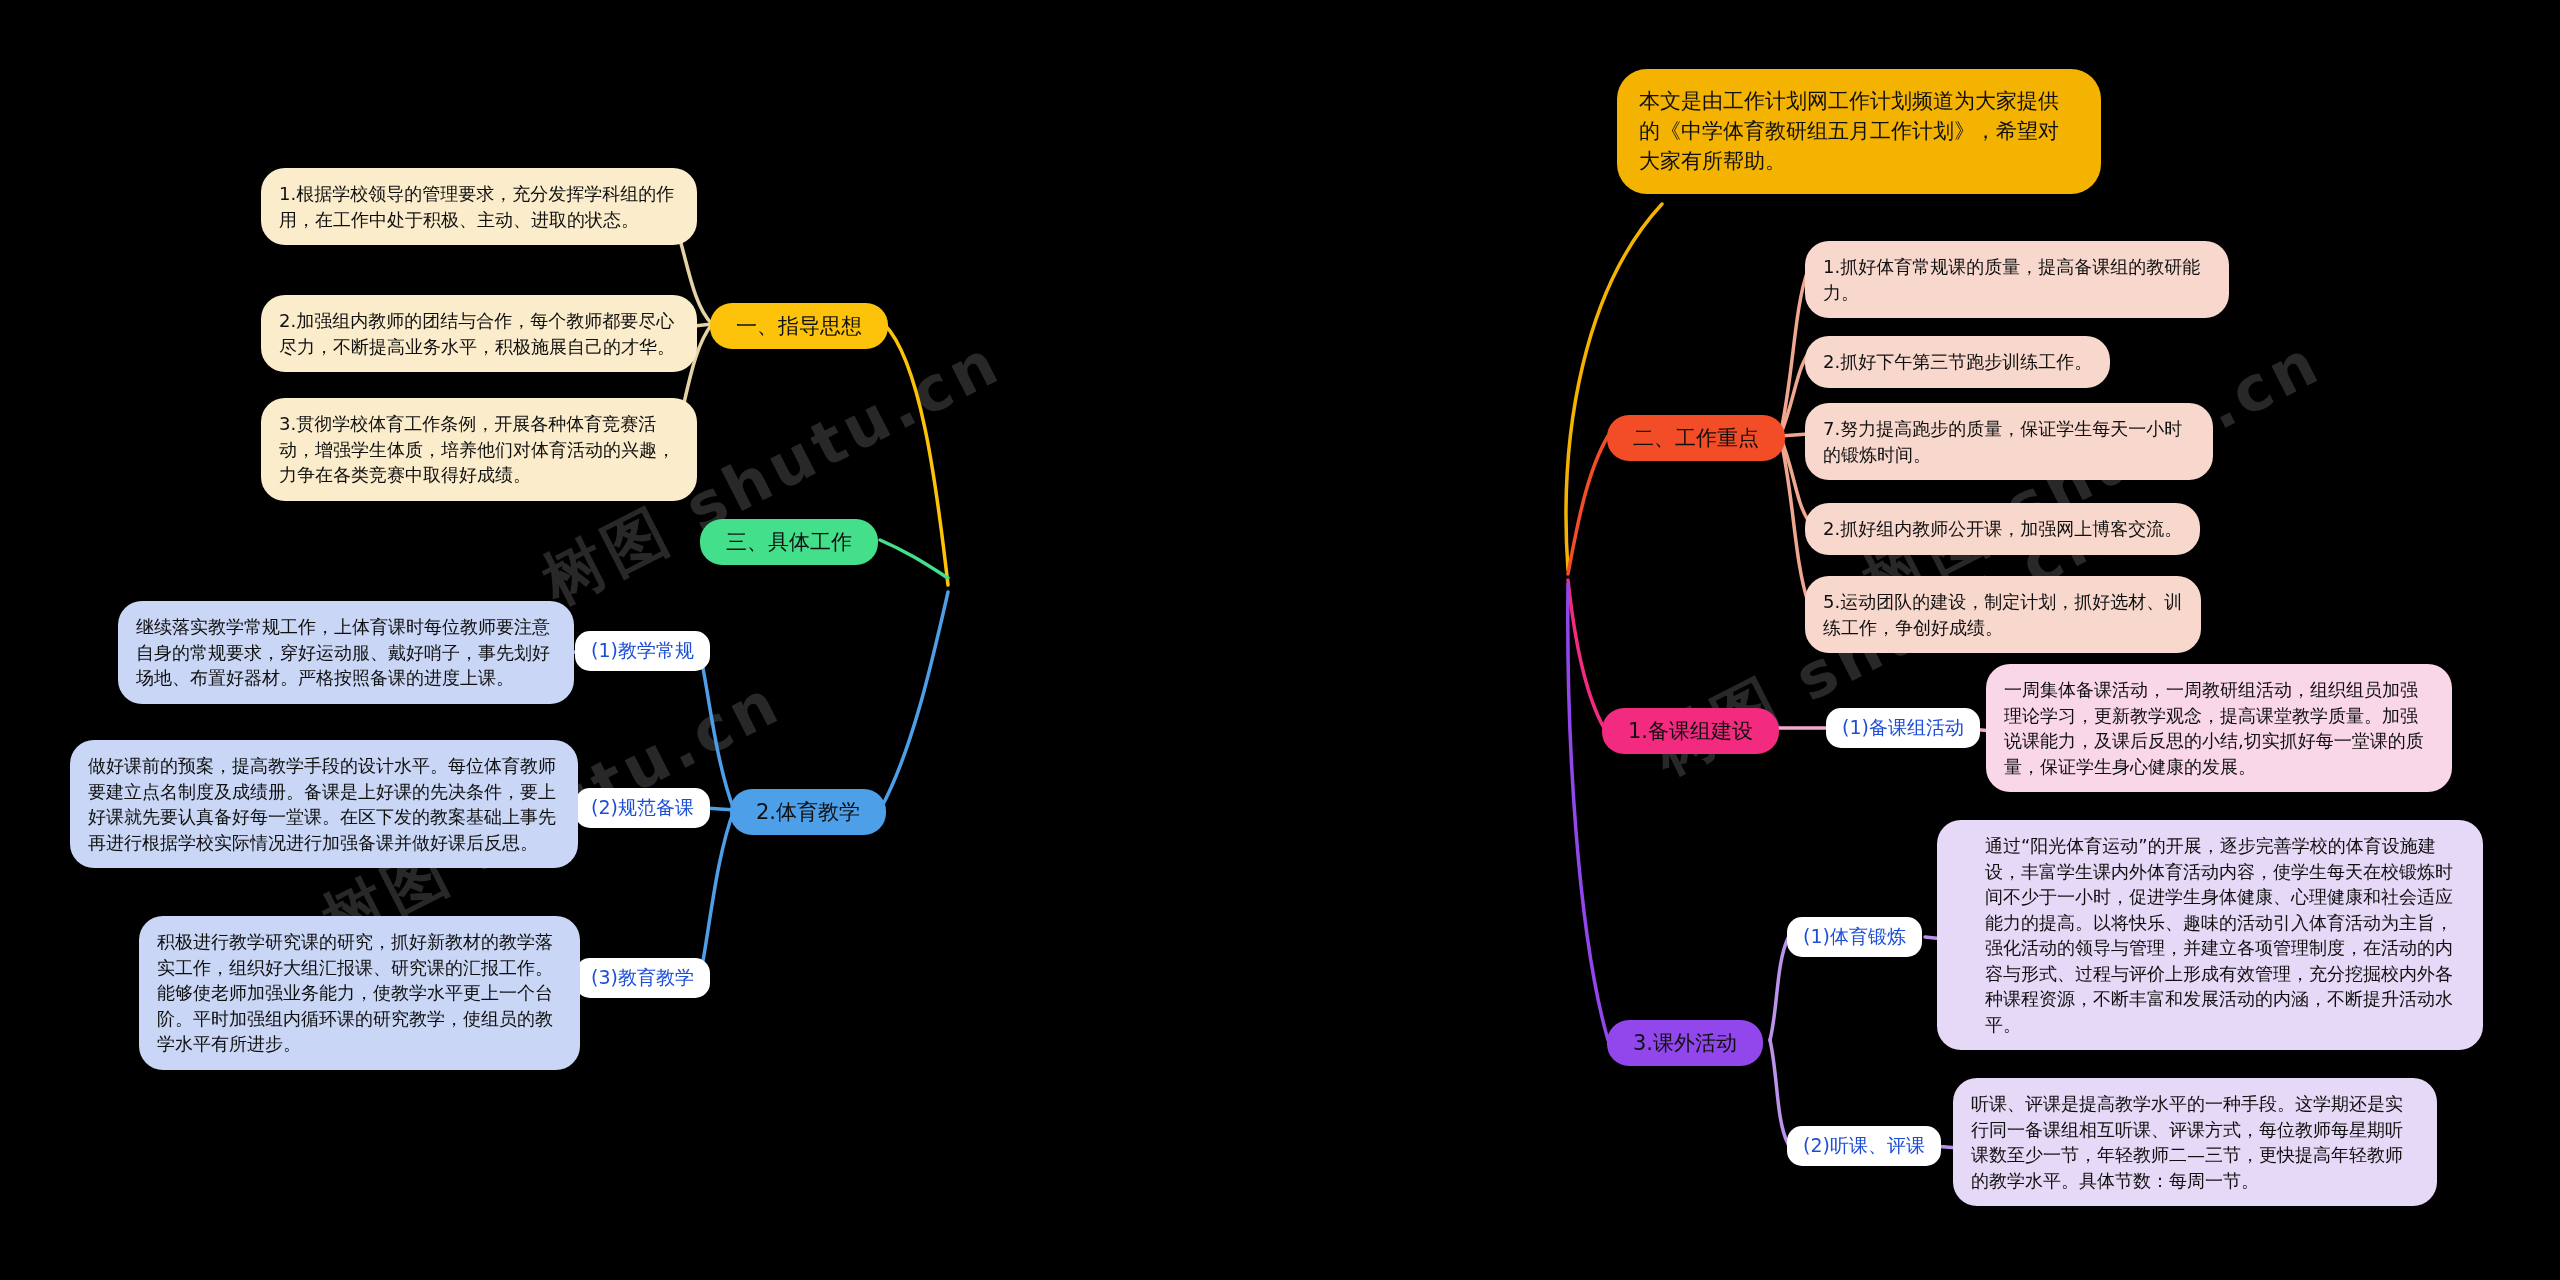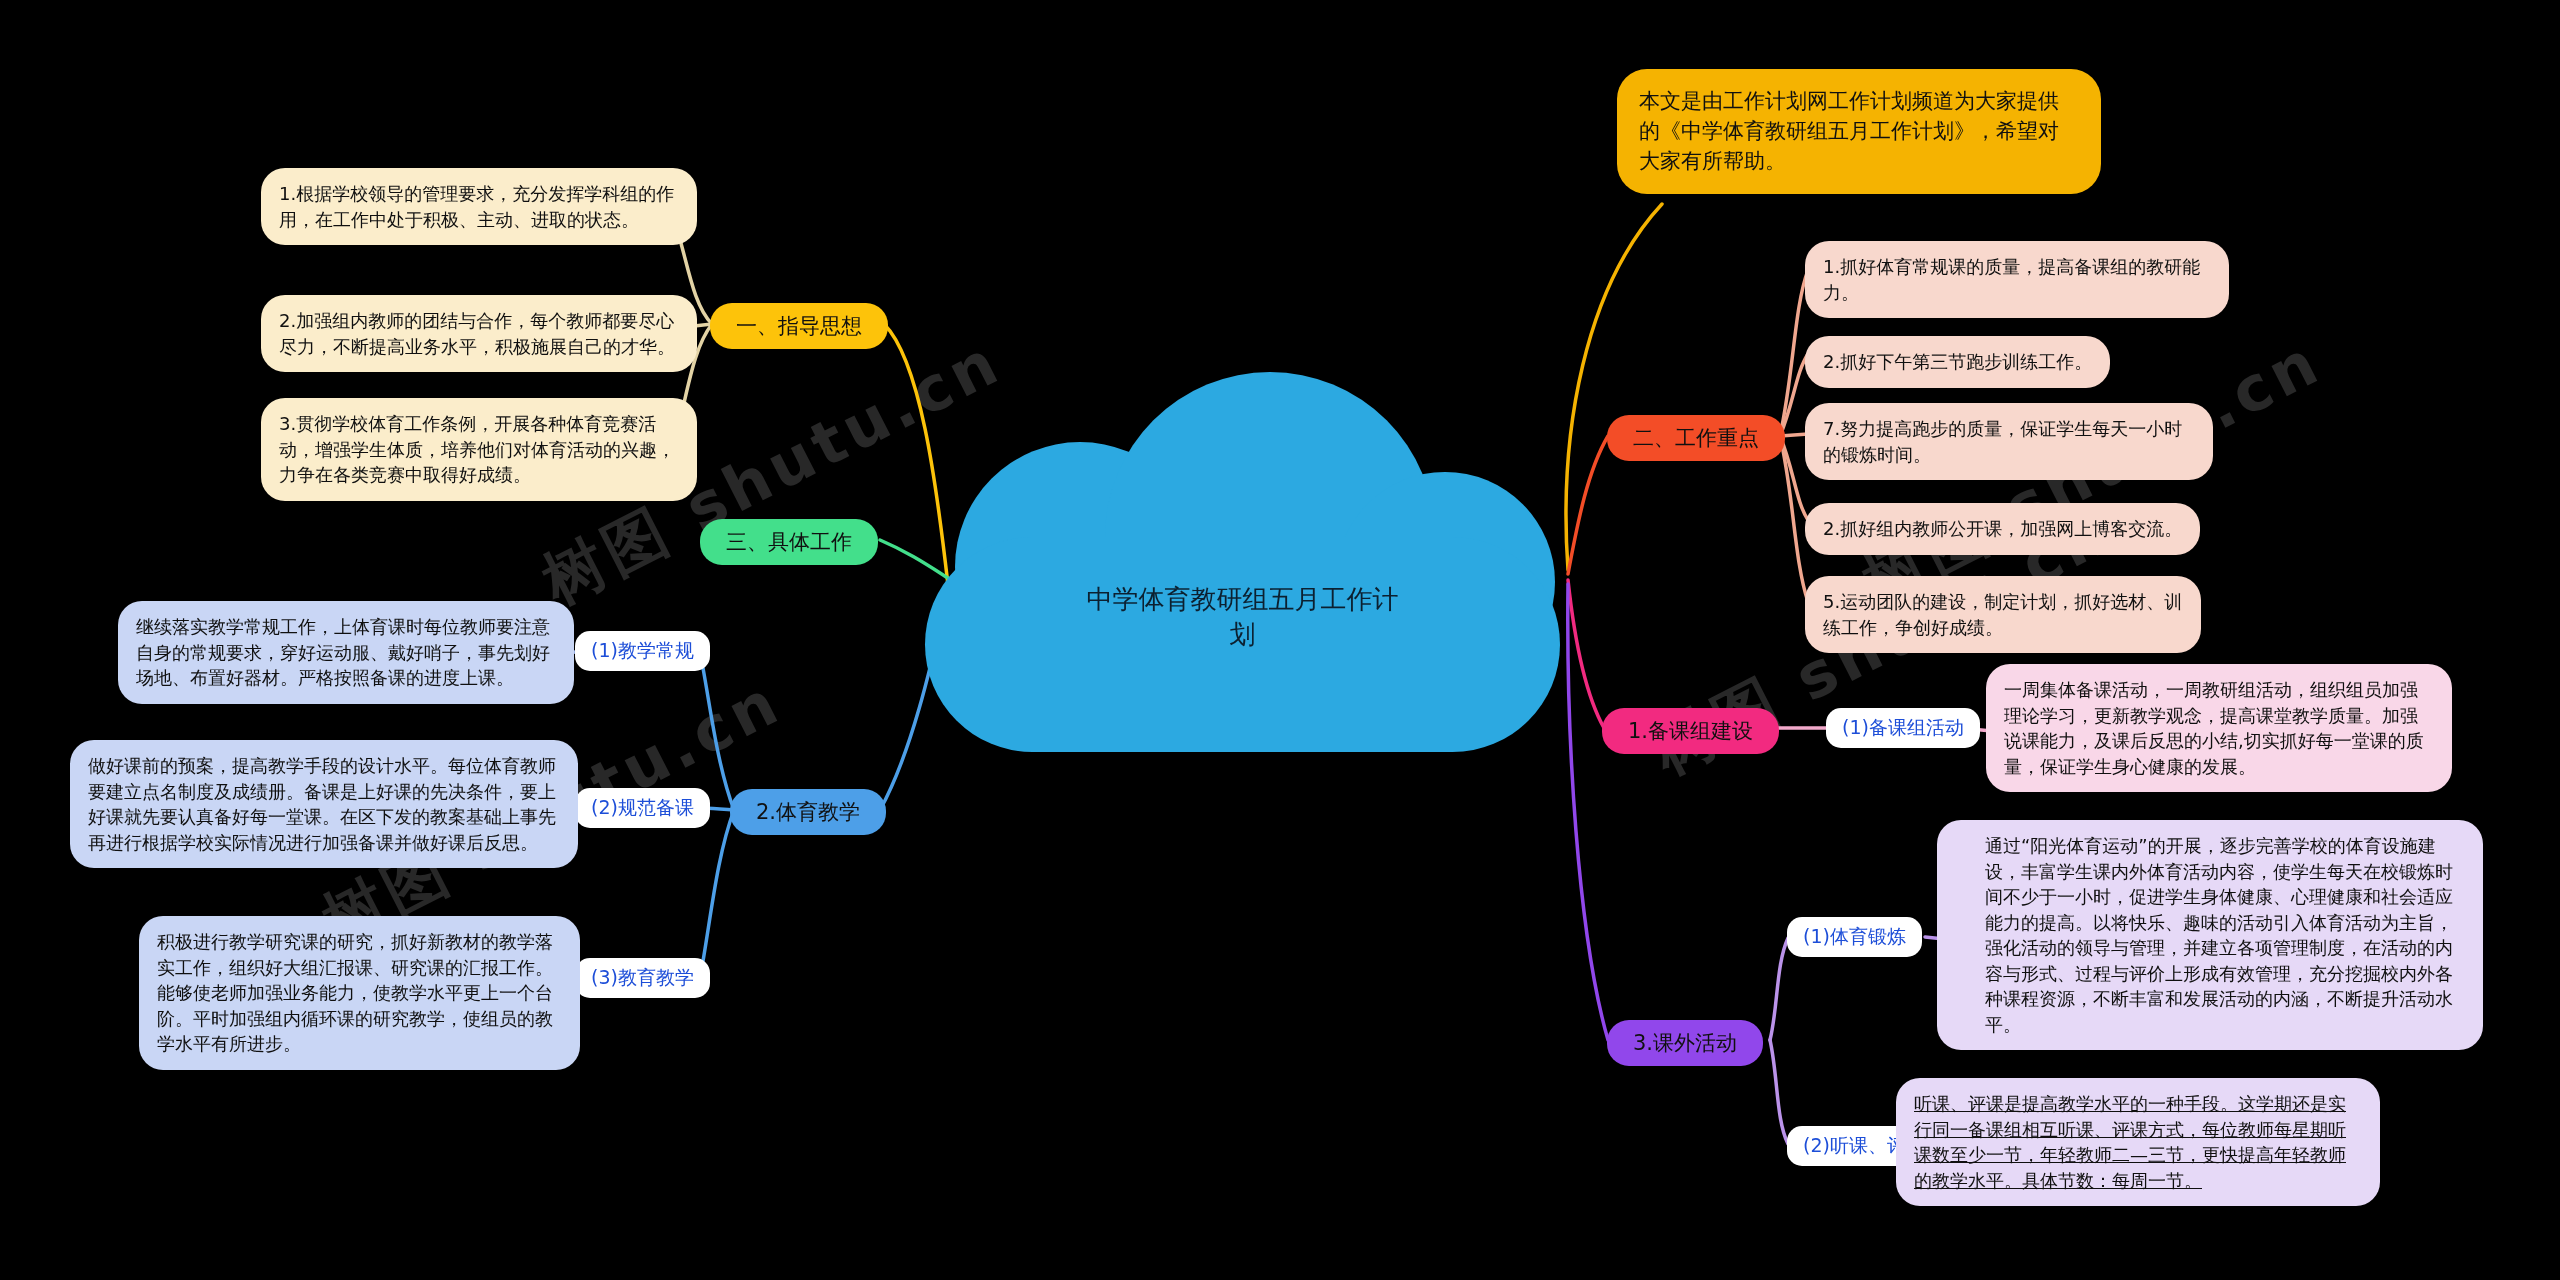--- a/index.html
+++ b/index.html
@@ -94,27 +94,20 @@
     <path class="lk-pl" d="M 1770 728 L 1830 728"></path>
     <path class="lk-pl" d="M 1960 728 L 1992 731"></path>
 
     <path class="lk-v lk-main" d="M 1568 584 C 1566 740 1578 936 1608 1040"></path>
     <path class="lk-vl" d="M 1770 1040 C 1778 1008 1776 964 1788 938"></path>
     <path class="lk-vl" d="M 1770 1040 C 1778 1076 1776 1120 1788 1144"></path>
     <path class="lk-vl" d="M 1925 937 L 1944 939"></path>
     <path class="lk-vl" d="M 1934 1146 L 1958 1148"></path>
   </svg>
 
-  <div class="cloud">
-    <div class="c c1"></div>
-    <div class="c c2"></div>
-    <div class="c c3"></div>
-    <div class="base"></div>
-    <div class="cloud-title">中学体育教研组五月工作计划</div>
-  </div>
 
   <div class="label bg-yellow" style="left:710px;top:303px;">一、指导思想</div>
   <div class="note bg-cream" style="left:261px;top:168px;width:400px;">1.根据学校领导的管理要求，充分发挥学科组的作用，在工作中处于积极、主动、进取的状态。</div>
   <div class="note bg-cream" style="left:261px;top:295px;width:400px;">2.加强组内教师的团结与合作，每个教师都要尽心尽力，不断提高业务水平，积极施展自己的才华。</div>
   <div class="note bg-cream" style="left:261px;top:398px;width:400px;">3.贯彻学校体育工作条例，开展各种体育竞赛活动，增强学生体质，培养他们对体育活动的兴趣，力争在各类竞赛中取得好成绩。</div>
 
   <div class="label bg-green" style="left:700px;top:519px;">三、具体工作</div>
 
   <div class="label bg-blue" style="left:730px;top:789px;">2.体育教学</div>
 
@@ -139,15 +132,15 @@
   <div class="label bg-pink" style="left:1602px;top:708px;">1.备课组建设</div>
   <div class="sub" style="left:1826px;top:708px;">(1)备课组活动</div>
   <div class="note bg-pinknote" style="left:1986px;top:664px;width:430px;">一周集体备课活动，一周教研组活动，组织组员加强理论学习，更新教学观念，提高课堂教学质量。加强说课能力，及课后反思的小结,切实抓好每一堂课的质量，保证学生身心健康的发展。</div>
 
   <div class="label bg-purple" style="left:1607px;top:1020px;">3.课外活动</div>
 
   <div class="sub" style="left:1787px;top:917px;">(1)体育锻炼</div>
   <div class="note bg-lav" style="left:1937px;top:820px;width:480px;padding-left:48px;">通过“阳光体育运动”的开展，逐步完善学校的体育设施建设，丰富学生课内外体育活动内容，使学生每天在校锻炼时间不少于一小时，促进学生身体健康、心理健康和社会适应能力的提高。以将快乐、趣味的活动引入体育活动为主旨，强化活动的领导与管理，并建立各项管理制度，在活动的内容与形式、过程与评价上形成有效管理，充分挖掘校内外各种课程资源，不断丰富和发展活动的内涵，不断提升活动水平。</div>
 
   <div class="sub" style="left:1787px;top:1126px;">(2)听课、评课</div>
-  <div class="note bg-lav" style="left:1896px;top:1078px;width:448px;text-decoration:underline;">听课、评课是提高教学水平的一种手段。这学期还是实行同一备课组相互听课、评课方式，每位教师每星期听课数至少一节，年轻教师二—三节，更快提高年轻教师的教学水平。具体节数：每周一节。</div>
+  <div class="note bg-lav" style="left:1953px;top:1078px;width:448px;">听课、评课是提高教学水平的一种手段。这学期还是实行同一备课组相互听课、评课方式，每位教师每星期听课数至少一节，年轻教师二—三节，更快提高年轻教师的教学水平。具体节数：每周一节。</div>
 
 </div>
 
 </body></html>

